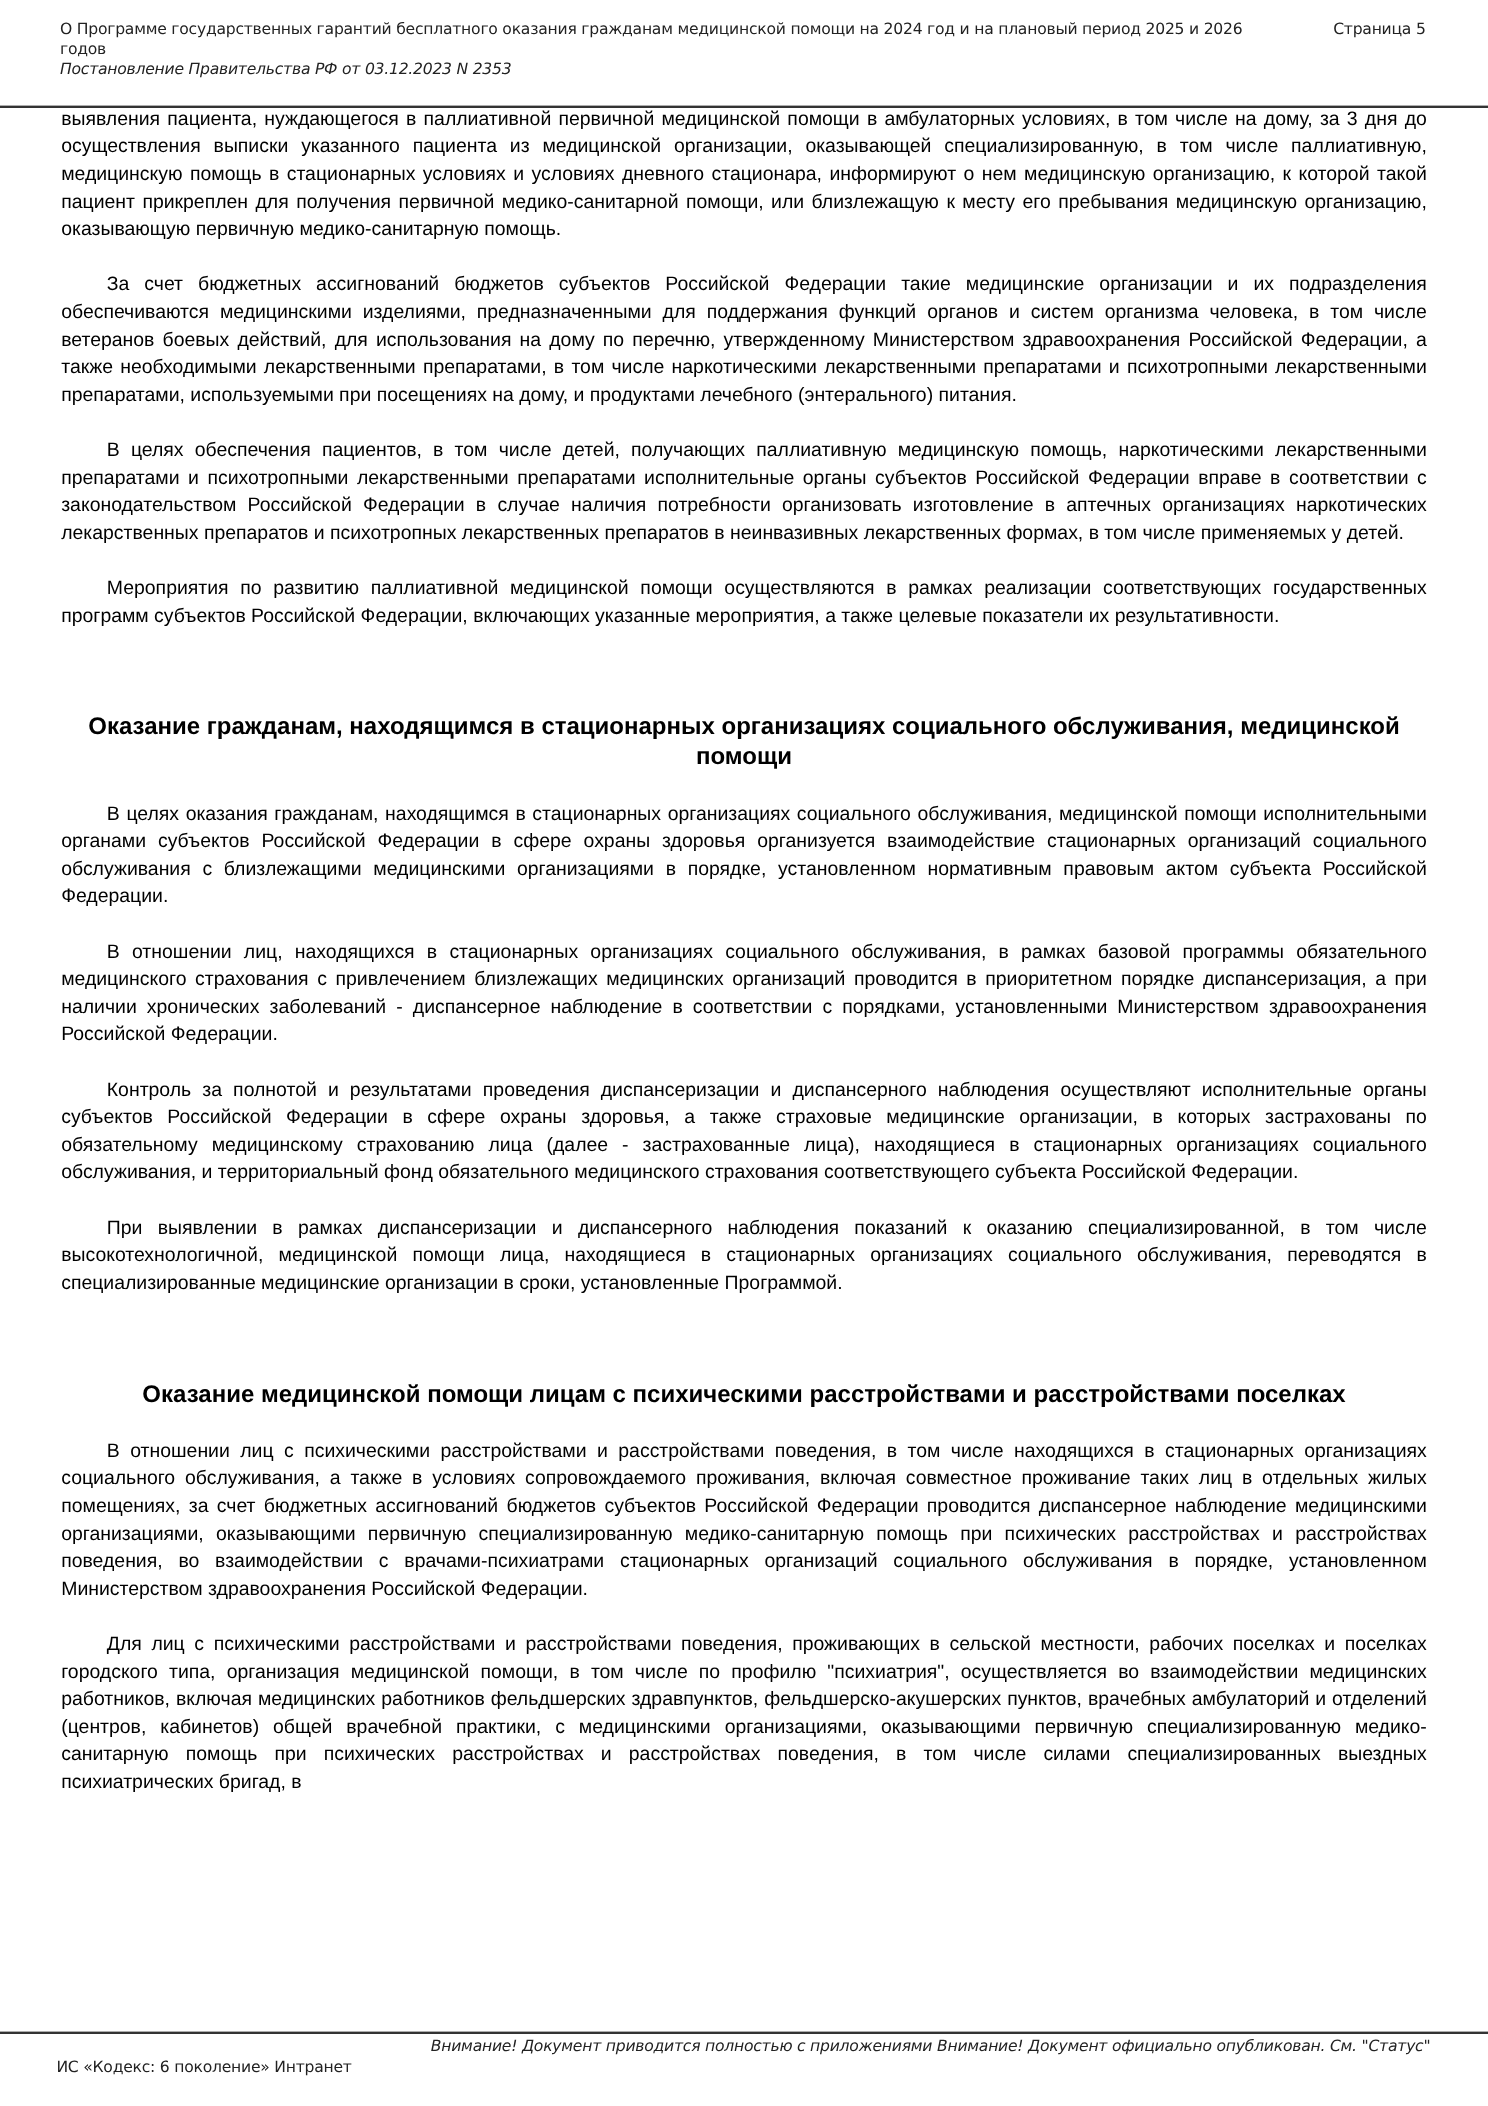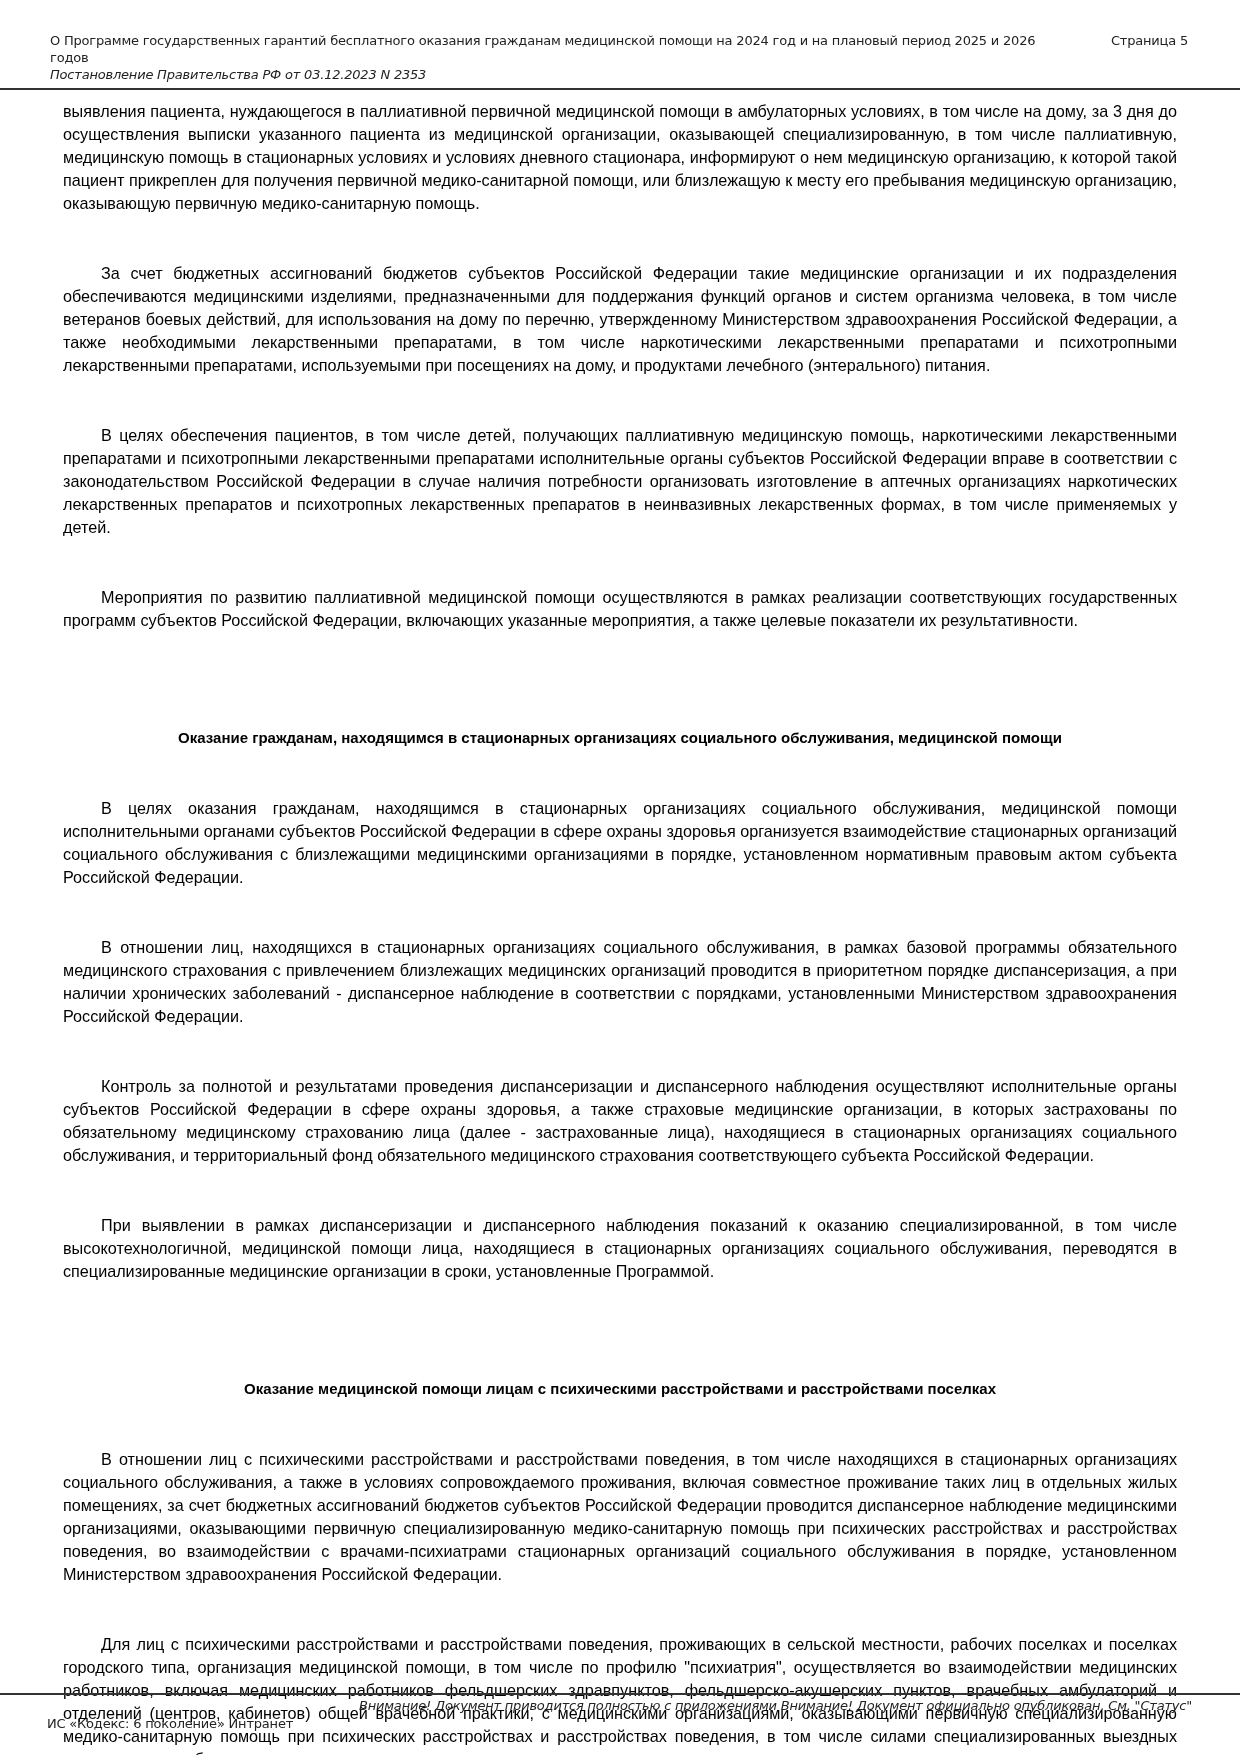--- a/index.html
+++ b/index.html
@@ -1,27 +1,27 @@
 <!DOCTYPE html>
 <html><head>
 <meta charset="utf-8">
 <style>
   html, body { margin: 0; padding: 0; background: #ffffff; }
   body { width: 1240px; height: 1755px; position: relative; overflow: hidden; color: #000; }
-  .header { position: absolute; left: 50px; top: 32px; width: 1140px; font-family: "DejaVu Sans", sans-serif; font-size: 13px; line-height: 17px; color: #222; letter-spacing: -0.2px; }
+  .header { position: absolute; left: 50px; top: 16px; width: 1140px; font-family: "DejaVu Sans", sans-serif; font-size: 13px; line-height: 17px; color: #222; letter-spacing: -0.2px; }
   .header .title { width: 990px; }
   .header .page { position: absolute; right: 2px; top: 0; }
   .header .sub { font-style: italic; }
   .top-rule { position: absolute; left: 0; top: 88px; width: 1240px; height: 2px; background: #333; }
   .content { position: absolute; left: 51px; top: 88px; width: 1138px; font-family: "Liberation Sans", sans-serif; font-size: 16.2px; line-height: 23px; text-align: justify; }
-  .content p { margin: 12px; }
+  .content p { margin: 0; }
   .indent { text-indent: 38px; }
   .gap { height: 23px; }
   .gap-lg { height: 69px; }
-  .heading { font-weight: bold; text-align: center; font-size: 15px; line-height: 25px; margin: 0 40px; }
+  .heading { font-weight: bold; text-align: center; font-size: 20px; line-height: 25px; margin: 0 40px; }
   .bottom-rule { position: absolute; left: 0; top: 1693px; width: 1240px; height: 2px; background: #333; }
   .footer { position: absolute; left: 0; top: 1697px; width: 1240px; font-family: "DejaVu Sans", sans-serif; font-size: 13px; line-height: 18px; color: #222; letter-spacing: -0.2px; }
   .footer .notice { position: absolute; right: 48px; top: 0; white-space: nowrap; font-style: italic; }
   .footer .system { position: absolute; left: 47px; top: 18px; white-space: nowrap; }
 </style>
 </head>
 <body>
 
 <div class="header">
   <div class="title">О Программе государственных гарантий бесплатного оказания гражданам медицинской помощи на 2024 год и на плановый период 2025 и 2026 годов</div>

